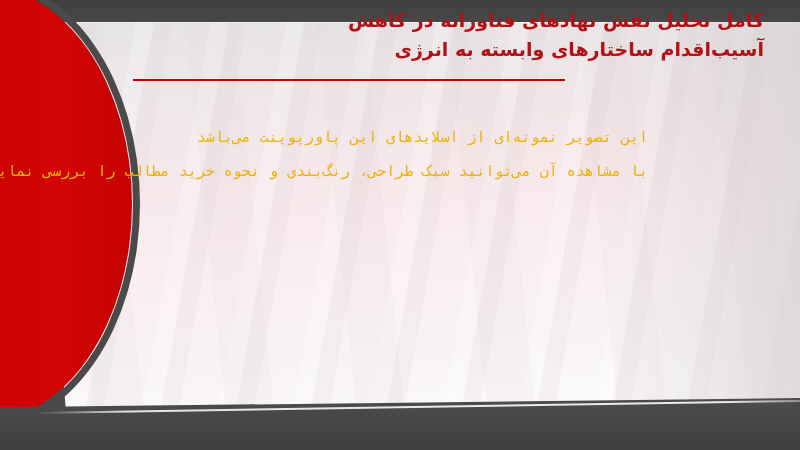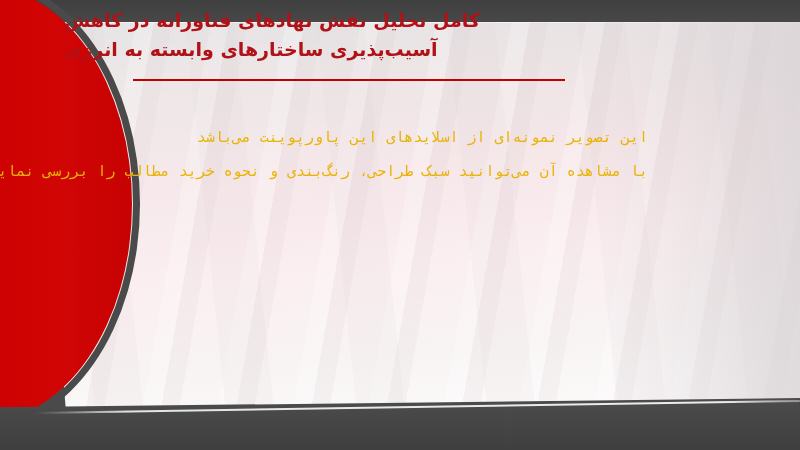--- a/index.html
+++ b/index.html
@@ -135,21 +135,21 @@
     transform: rotate(-0.9deg);
     transform-origin: left center;
   }
 
   
   .title-block {
     position: absolute;
     right: 36px;
     top: 6px;
     width: 700px;
-    text-align: left;
+    text-align: right;
     z-index: 10;
   }
   .title-line {
     color: #b01218;
     font-family: "DejaVu Sans", sans-serif;
     font-size: 19px;
     font-weight: bold;
     line-height: 29px;
     direction: rtl;
     unicode-bidi: isolate;
@@ -203,21 +203,21 @@
   </div>
 
   <div class="red-ellipse"></div>
   <div class="red-ellipse-ring"></div>
 
   <div class="bottom-hairline"></div>
   <div class="bottom-band"></div>
 
   <div class="title-block">
     <div class="title-line">کامل تحلیل نقش نهادهای فناورانه در کاهش</div>
-    <div class="title-line">آسیب‌پذیری ساختارهای وابسته به انرژی</div>
+    <div class="title-line">آسیب‌اقدام ساختارهای وابسته به انرژی</div>
   </div>
   <div class="title-underline"></div>
 
   <div class="body-block">
     <div class="body-line">این تصویر نمونه‌ای از اسلایدهای این پاورپوینت می‌باشد</div>
     <div class="body-line">با مشاهده آن می‌توانید سبک طراحی، رنگ‌بندی و نحوه خرید مطالب را بررسی نمایید</div>
   </div>
 
 </div>
 

